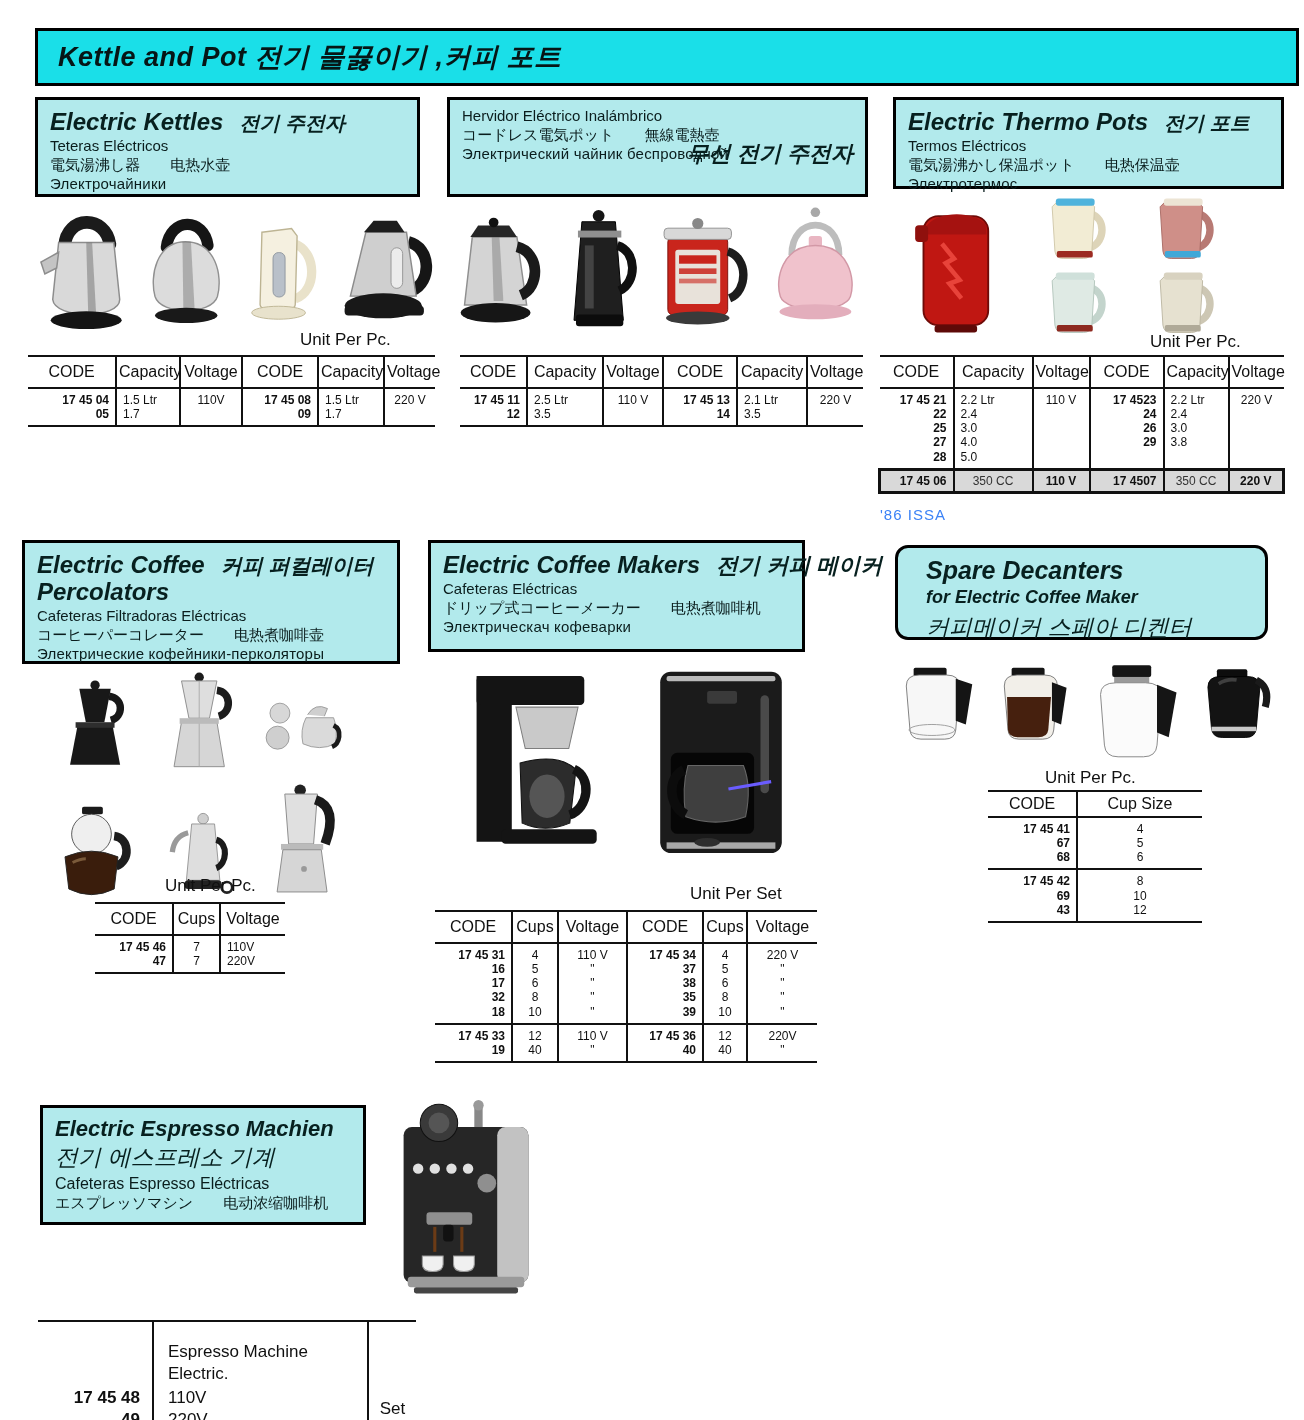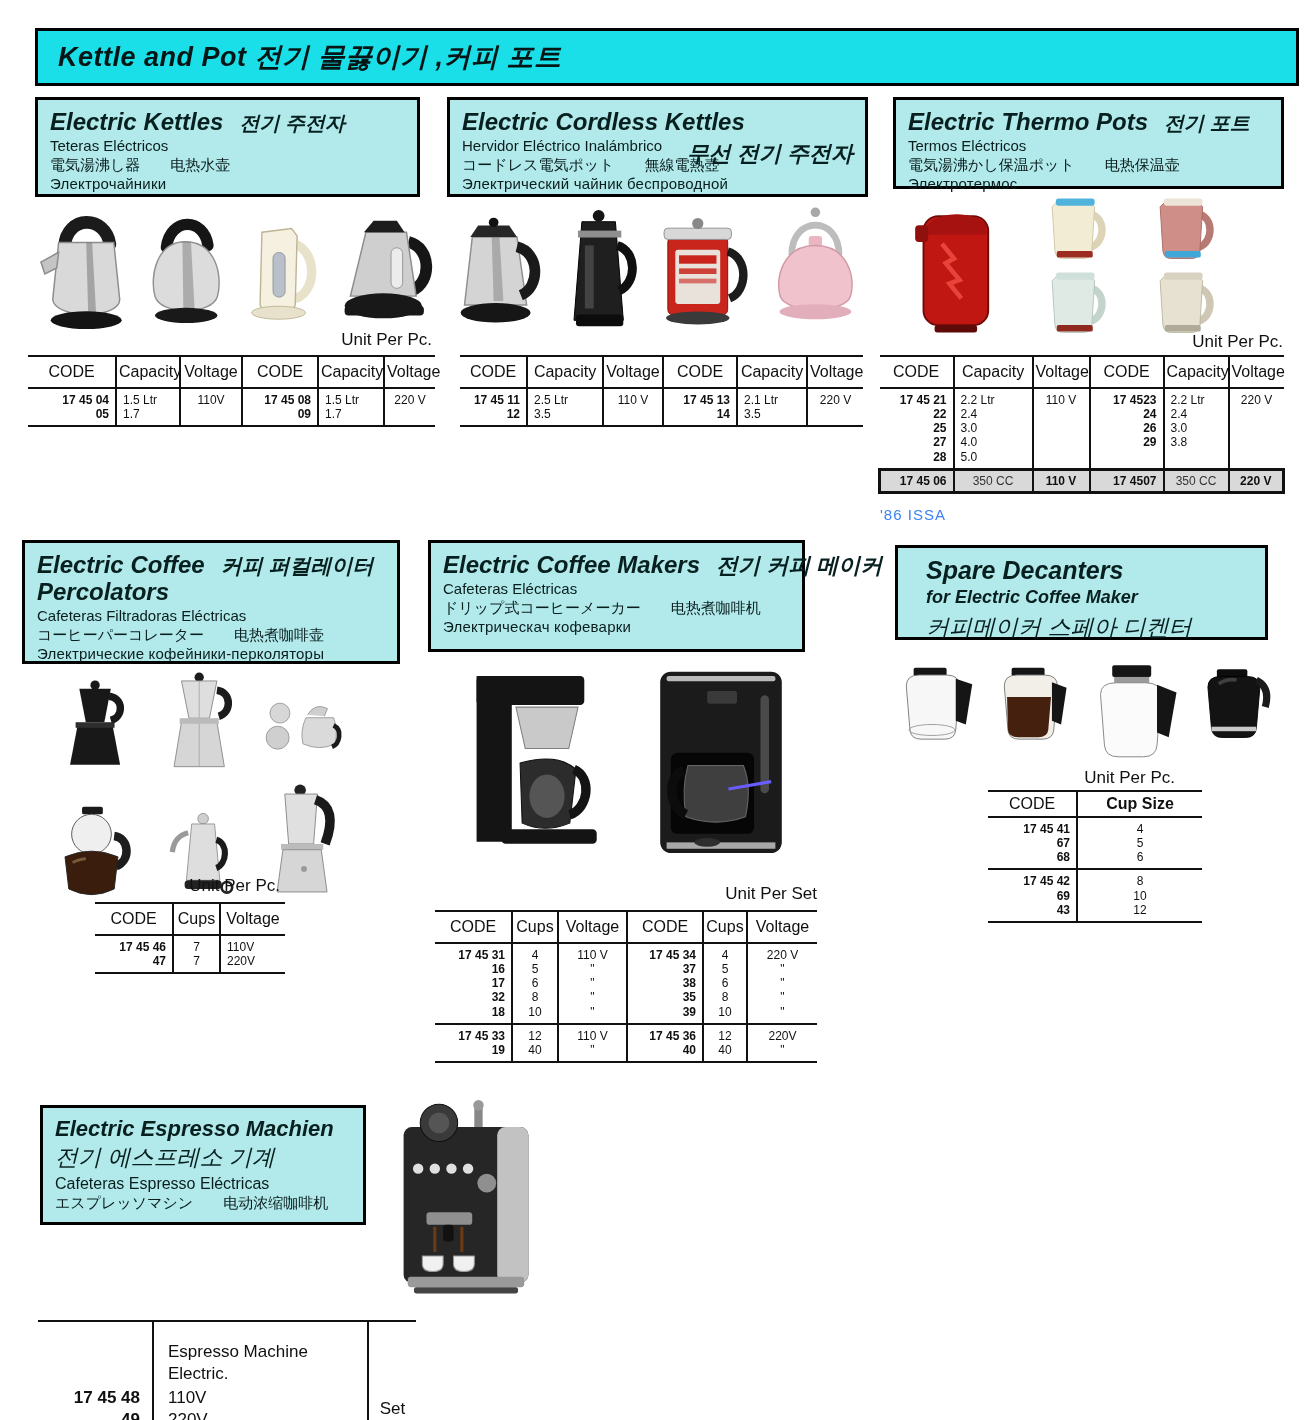--- a/index.html
+++ b/index.html
@@ -14,21 +14,21 @@
     padding:7px 26px 4px 12px;line-height:1.25;}
   .t1row{display:flex;align-items:baseline;}
   .t1{font-weight:bold;font-style:italic;font-size:24px;color:#07201f;white-space:nowrap;}
   .ko{font-weight:bold;font-style:italic;font-size:20px;margin-left:16px;color:#07201f;white-space:nowrap;}
   .sub{font-size:15px;color:#0a1d1d;white-space:nowrap;}
   .sub.ru{letter-spacing:.2px;}
 
   .imgstrip{position:absolute;display:flex;align-items:flex-end;}
   .imgstrip svg{display:block;}
 
-  .unit{position:absolute;font-size:17px;color:#111;text-align:right;}
+  .unit{position:absolute;font-size:17px;color:#111;text-align:left;}
 
   table.t{position:absolute;border-collapse:collapse;table-layout:fixed;background:transparent;}
   table.t th{font-weight:normal;font-size:16px;text-align:center;border-top:2px solid #111;
     border-bottom:2px solid #111;padding:6px 2px;}
   table.t td{font-size:12px;padding:4px 6px;vertical-align:top;white-space:pre-line;line-height:1.18;}
   table.t tbody td{border-bottom:2px solid #111;}
   table.t th+th, table.t td+td{border-left:2px solid #111;}
   td.code{text-align:right;font-weight:bold;padding-right:10px;}
   td.cap{text-align:left;padding-left:10px;}
   td.volt{text-align:center;}
@@ -130,23 +130,20 @@
       <td class="code">17 45 08
 09</td>
       <td class="cap">1.5 Ltr
 1.7</td>
       <td class="volt vmid">220 V</td>
     </tr>
       </tbody>
   </table>
 
   <div class="hdrbox" style="left:447px;top:97px;width:421px;height:100px;">
-    <div class="t1row">
-      <span class="t1">Electric Cordless Kettles</span>
-    </div>
     <div class="sub">Hervidor Eléctrico Inalámbrico</div>
     <div class="sub">コードレス電気ポット　　無線電熱壺</div>
     <div class="sub ru">Электрический чайник беспроводной</div>
     <span class="ko" style="position:absolute;right:12px;top:40px;font-size:22px;">무선 전기 주전자</span>
   </div>
 
   <div class="imgstrip" style="left:449px;top:200px;width:420px;height:142px;gap:8px;">
     <svg width="100" height="140" viewBox="0 0 100 140">
       <path d="M24 34 H70 L80 104 H16 Z" fill="#d4d4d4" stroke="#8f8f8f" stroke-width="1.5"></path>
       <path d="M22 34 L30 22 H62 L70 34 Z" fill="#262626"></path>
@@ -505,21 +502,21 @@
         <td class="code">17 45 36
 40</td>
         <td class="volt">12
 40</td>
         <td class="volt">220V
 "</td>
       </tr>
     </tbody>
   </table>
 
-  <div class="hdrbox" style="left:895px;top:545px;width:373px;height:95px;padding-left:28px;">
+  <div class="hdrbox" style="left:895px;top:545px;width:373px;height:95px;padding-left:28px;border-radius:13px;">
     <div class="t1" style="font-size:25px;">Spare Decanters</div>
     <div class="t1" style="font-size:18px;">for Electric Coffee Maker</div>
     <div class="ko" style="margin-left:0;font-size:23px;font-weight:normal;margin-top:4px;display:block;font-style:italic;">커피메이커 스페아 디켄터</div>
   </div>
 
   <div class="imgstrip" style="left:888px;top:660px;width:392px;height:106px;gap:6px;align-items:flex-start;">
     <svg width="94" height="96" viewBox="0 0 100 100">
       <rect x="28" y="6" width="36" height="10" rx="2" fill="#151515"></rect>
       <path d="M20 26 q0 -12 14 -12 h30 q14 0 14 12 l-4 48 q-1 10 -12 10 h-26 q-11 0 -12 -10 z" fill="#f7f7f7" stroke="#777"></path>
       <path d="M74 18 l18 6 l-7 44 l-11 -4 z" fill="#151515"></path>
@@ -549,21 +546,21 @@
   <div class="unit" style="left:1045px;top:768px;width:130px;">Unit Per Pc.</div>
 
   <table class="t" style="left:988px;top:790px;width:214px;">
     <colgroup>
         <col style="width:89px">
         <col style="width:125px">
       </colgroup>
     <thead>
         <tr>
       <th style="padding:3px 2px;">CODE</th>
-      <th style="padding:3px 9px;font-weight:bold;">Cup Size</th>
+      <th style="padding:3px 9px;">Cup Size</th>
     </tr>
       </thead>
     <tbody>
       <tr>
         <td class="code">17 45 41
 67
 68</td>
         <td class="volt">4
 5
 6</td>

